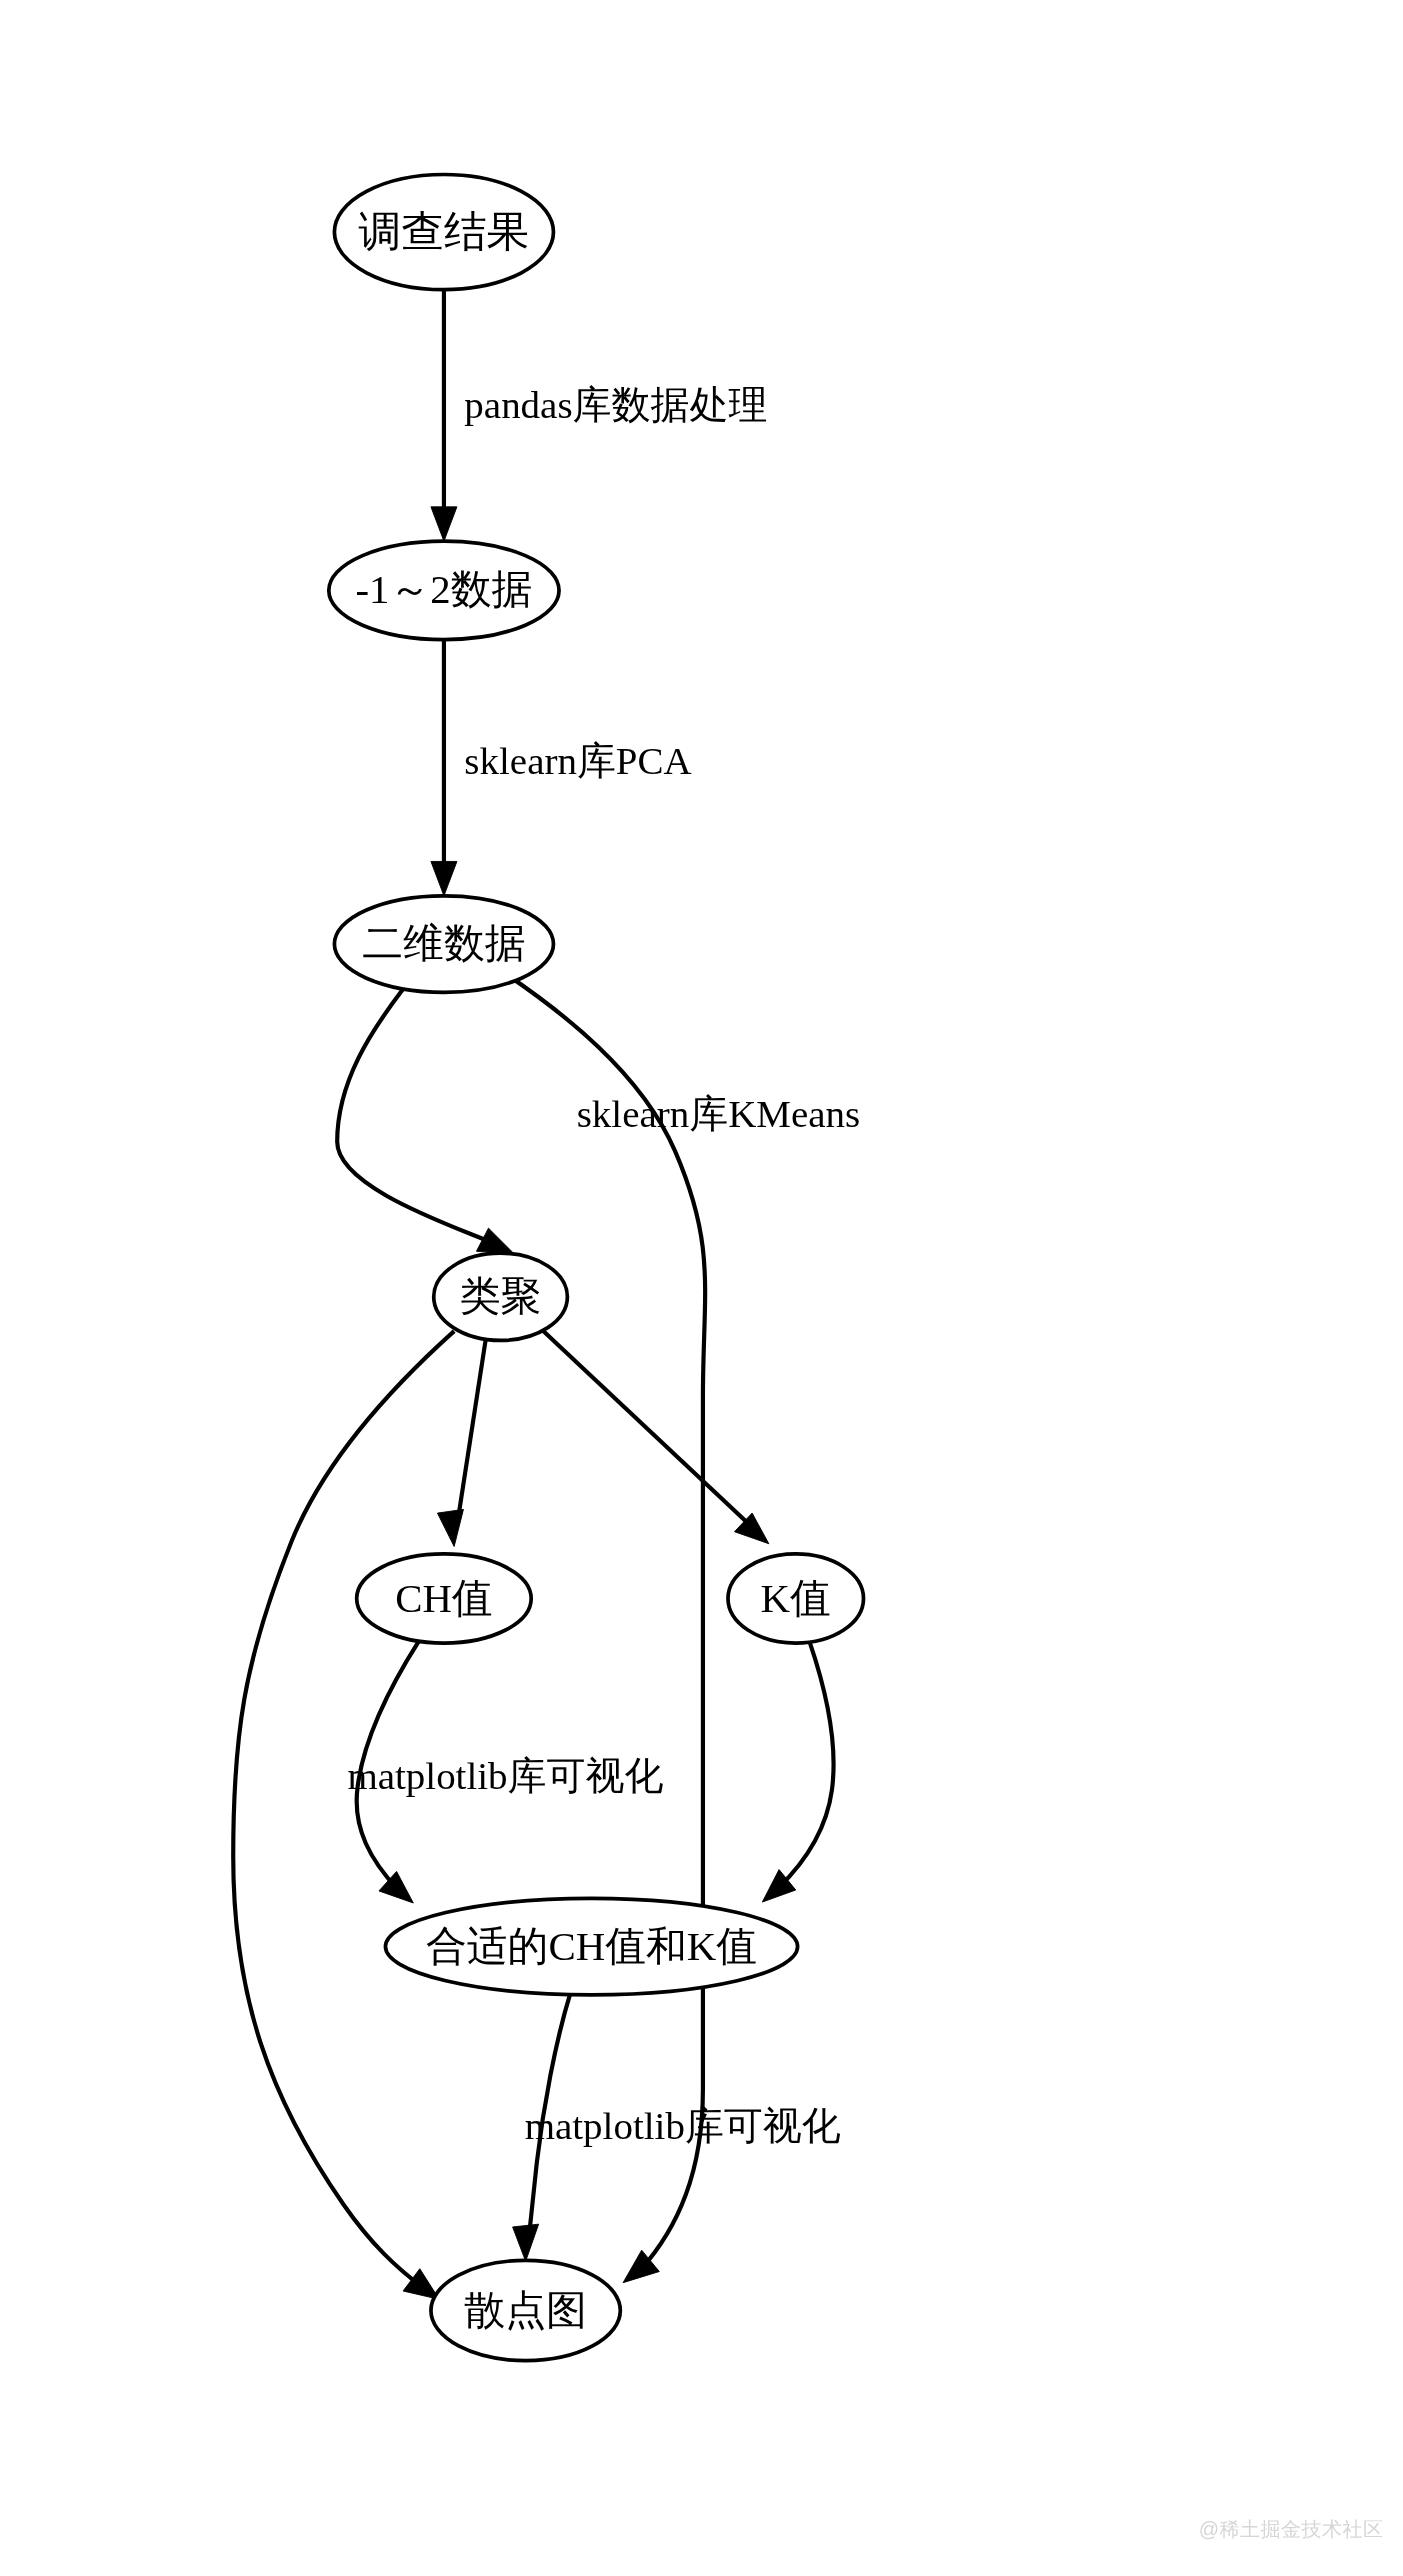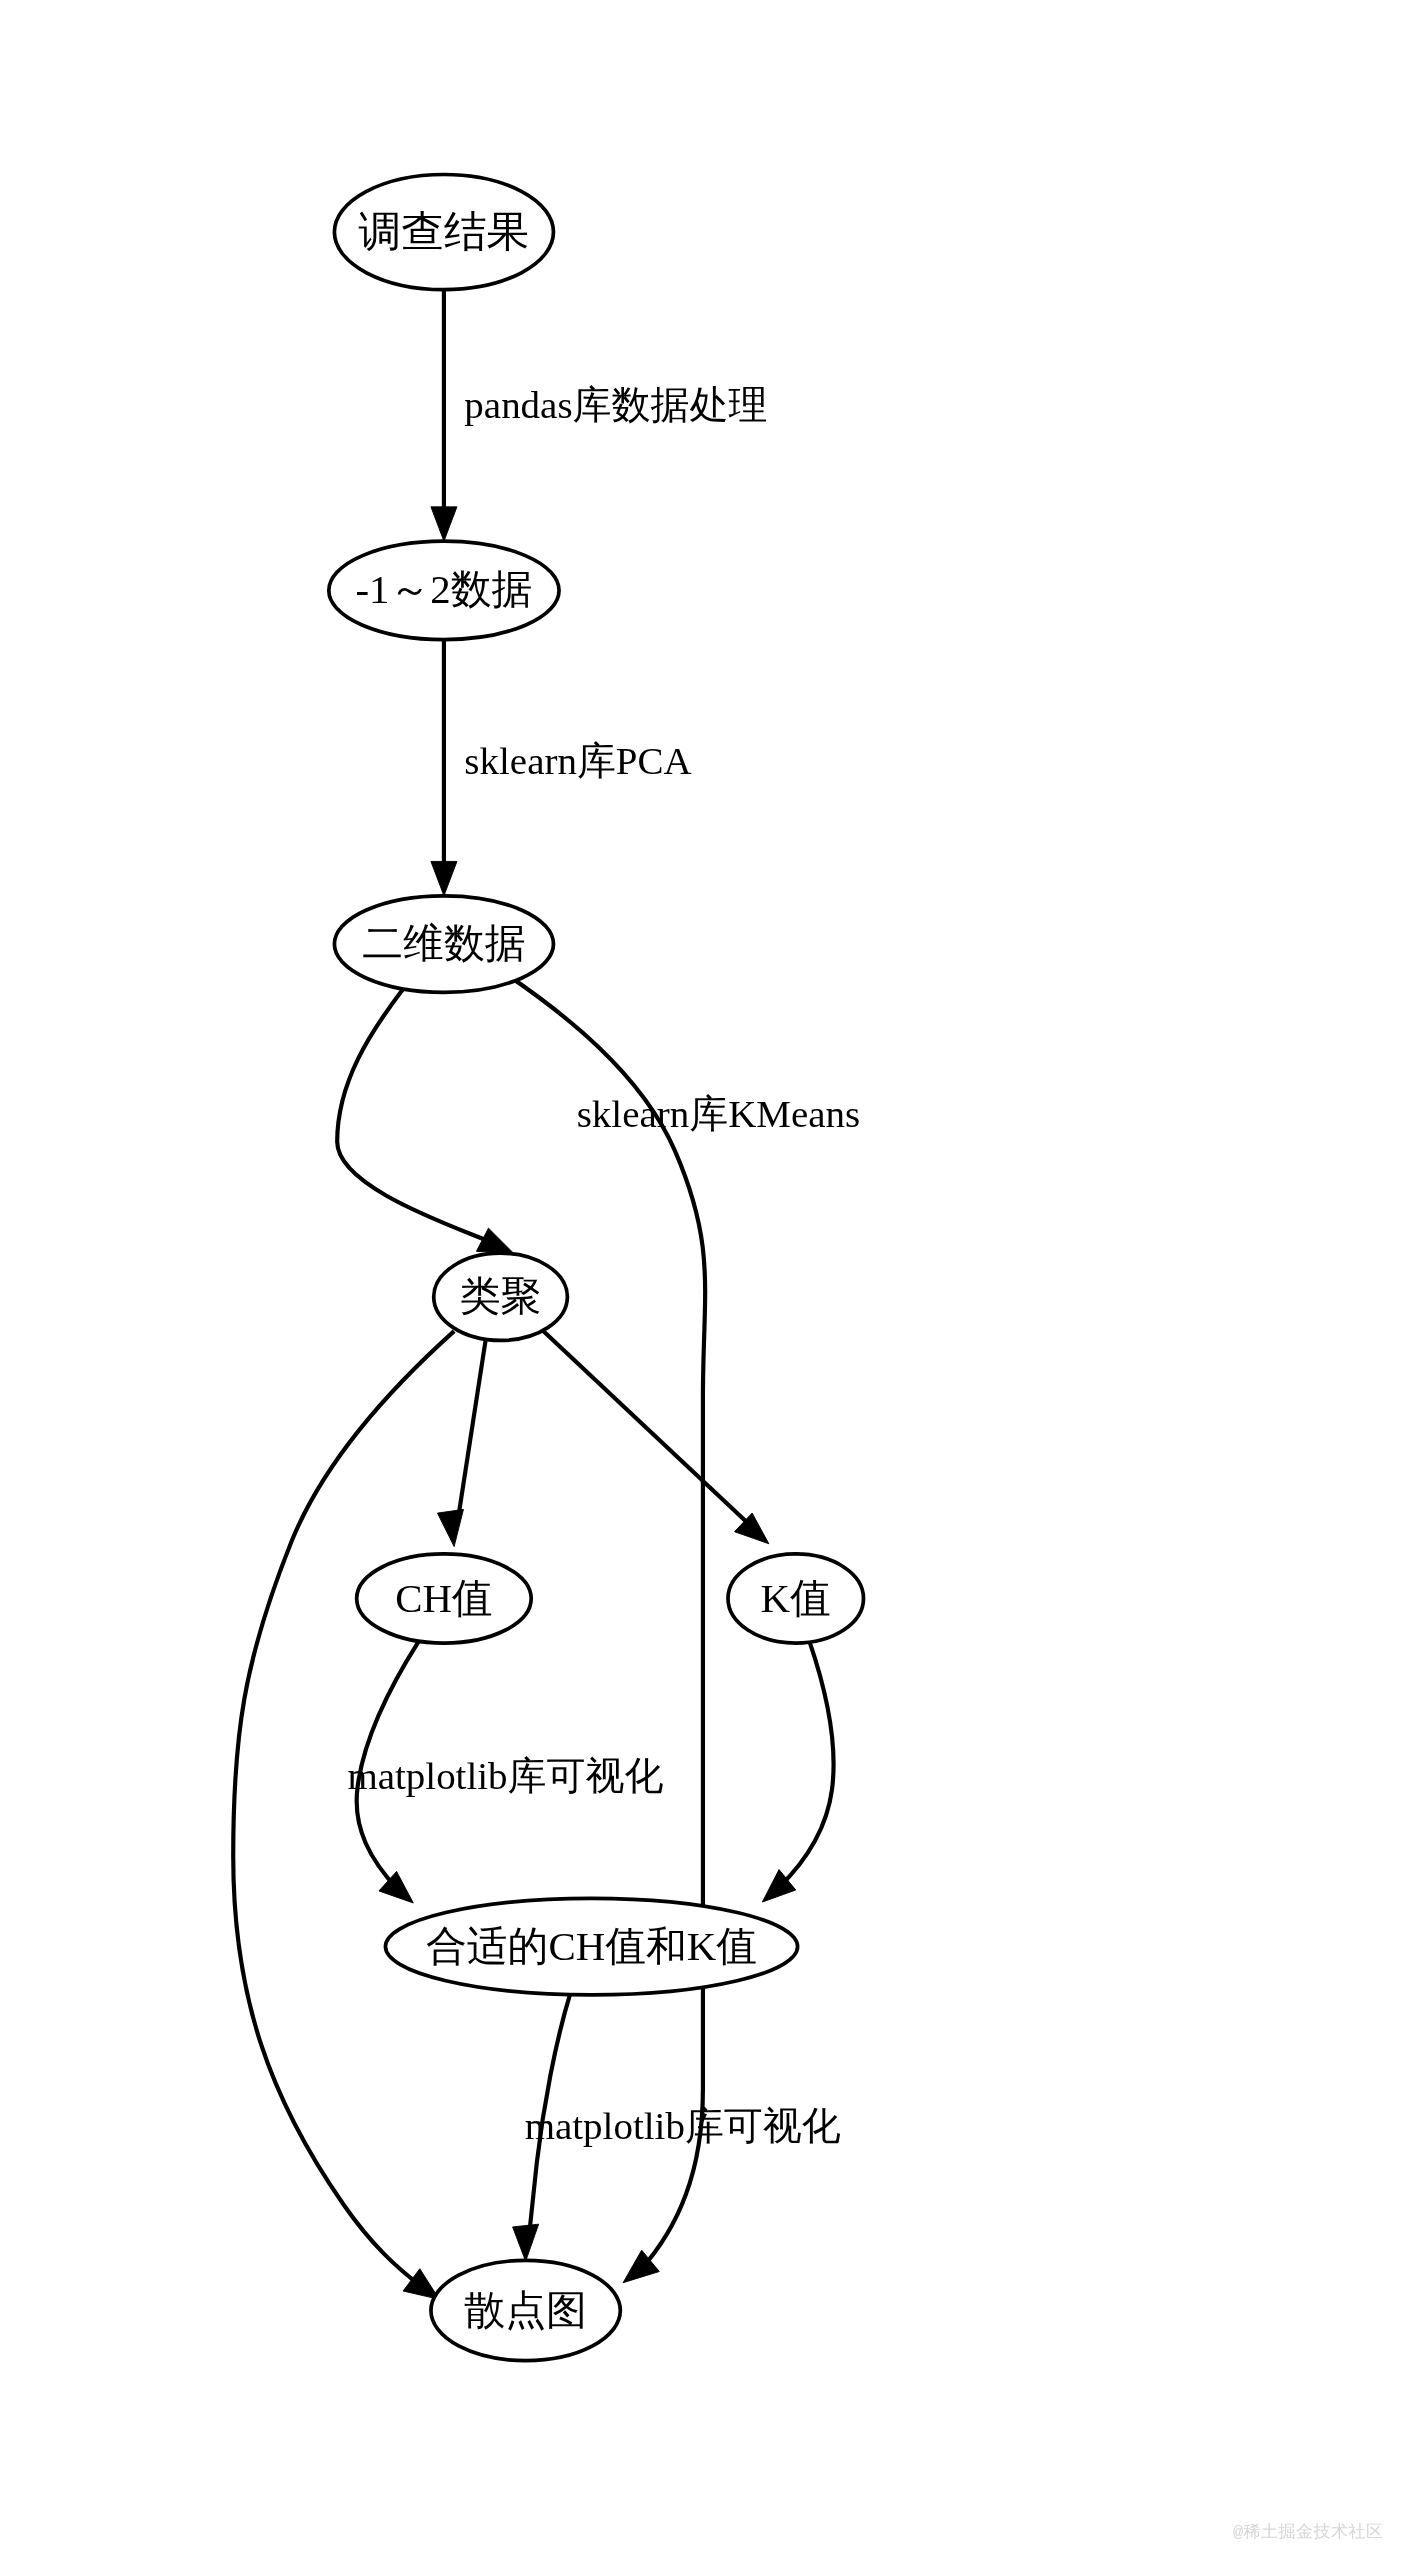--- a/index.html
+++ b/index.html
@@ -50,22 +50,22 @@
   .edge-label {
     font-family: "Liberation Serif", "DejaVu Serif", serif;
     fill: #000000;
     text-anchor: start;
     dominant-baseline: middle;
   }
   .watermark-text {
     position: absolute;
     right: 20.4px;
     bottom: 33px;
-    font-family: Liberation Mono, monospace;
-    font-size: 17px;
+    font-family: Liberation Sans, sans-serif;
+    font-size: 20px;
     color: #d6d6d6;
     letter-spacing: 0.5px;
     white-space: nowrap;
     user-select: none;
   }
 </style>
 </head>
 <body>
 
 <div id="diagram-root">

